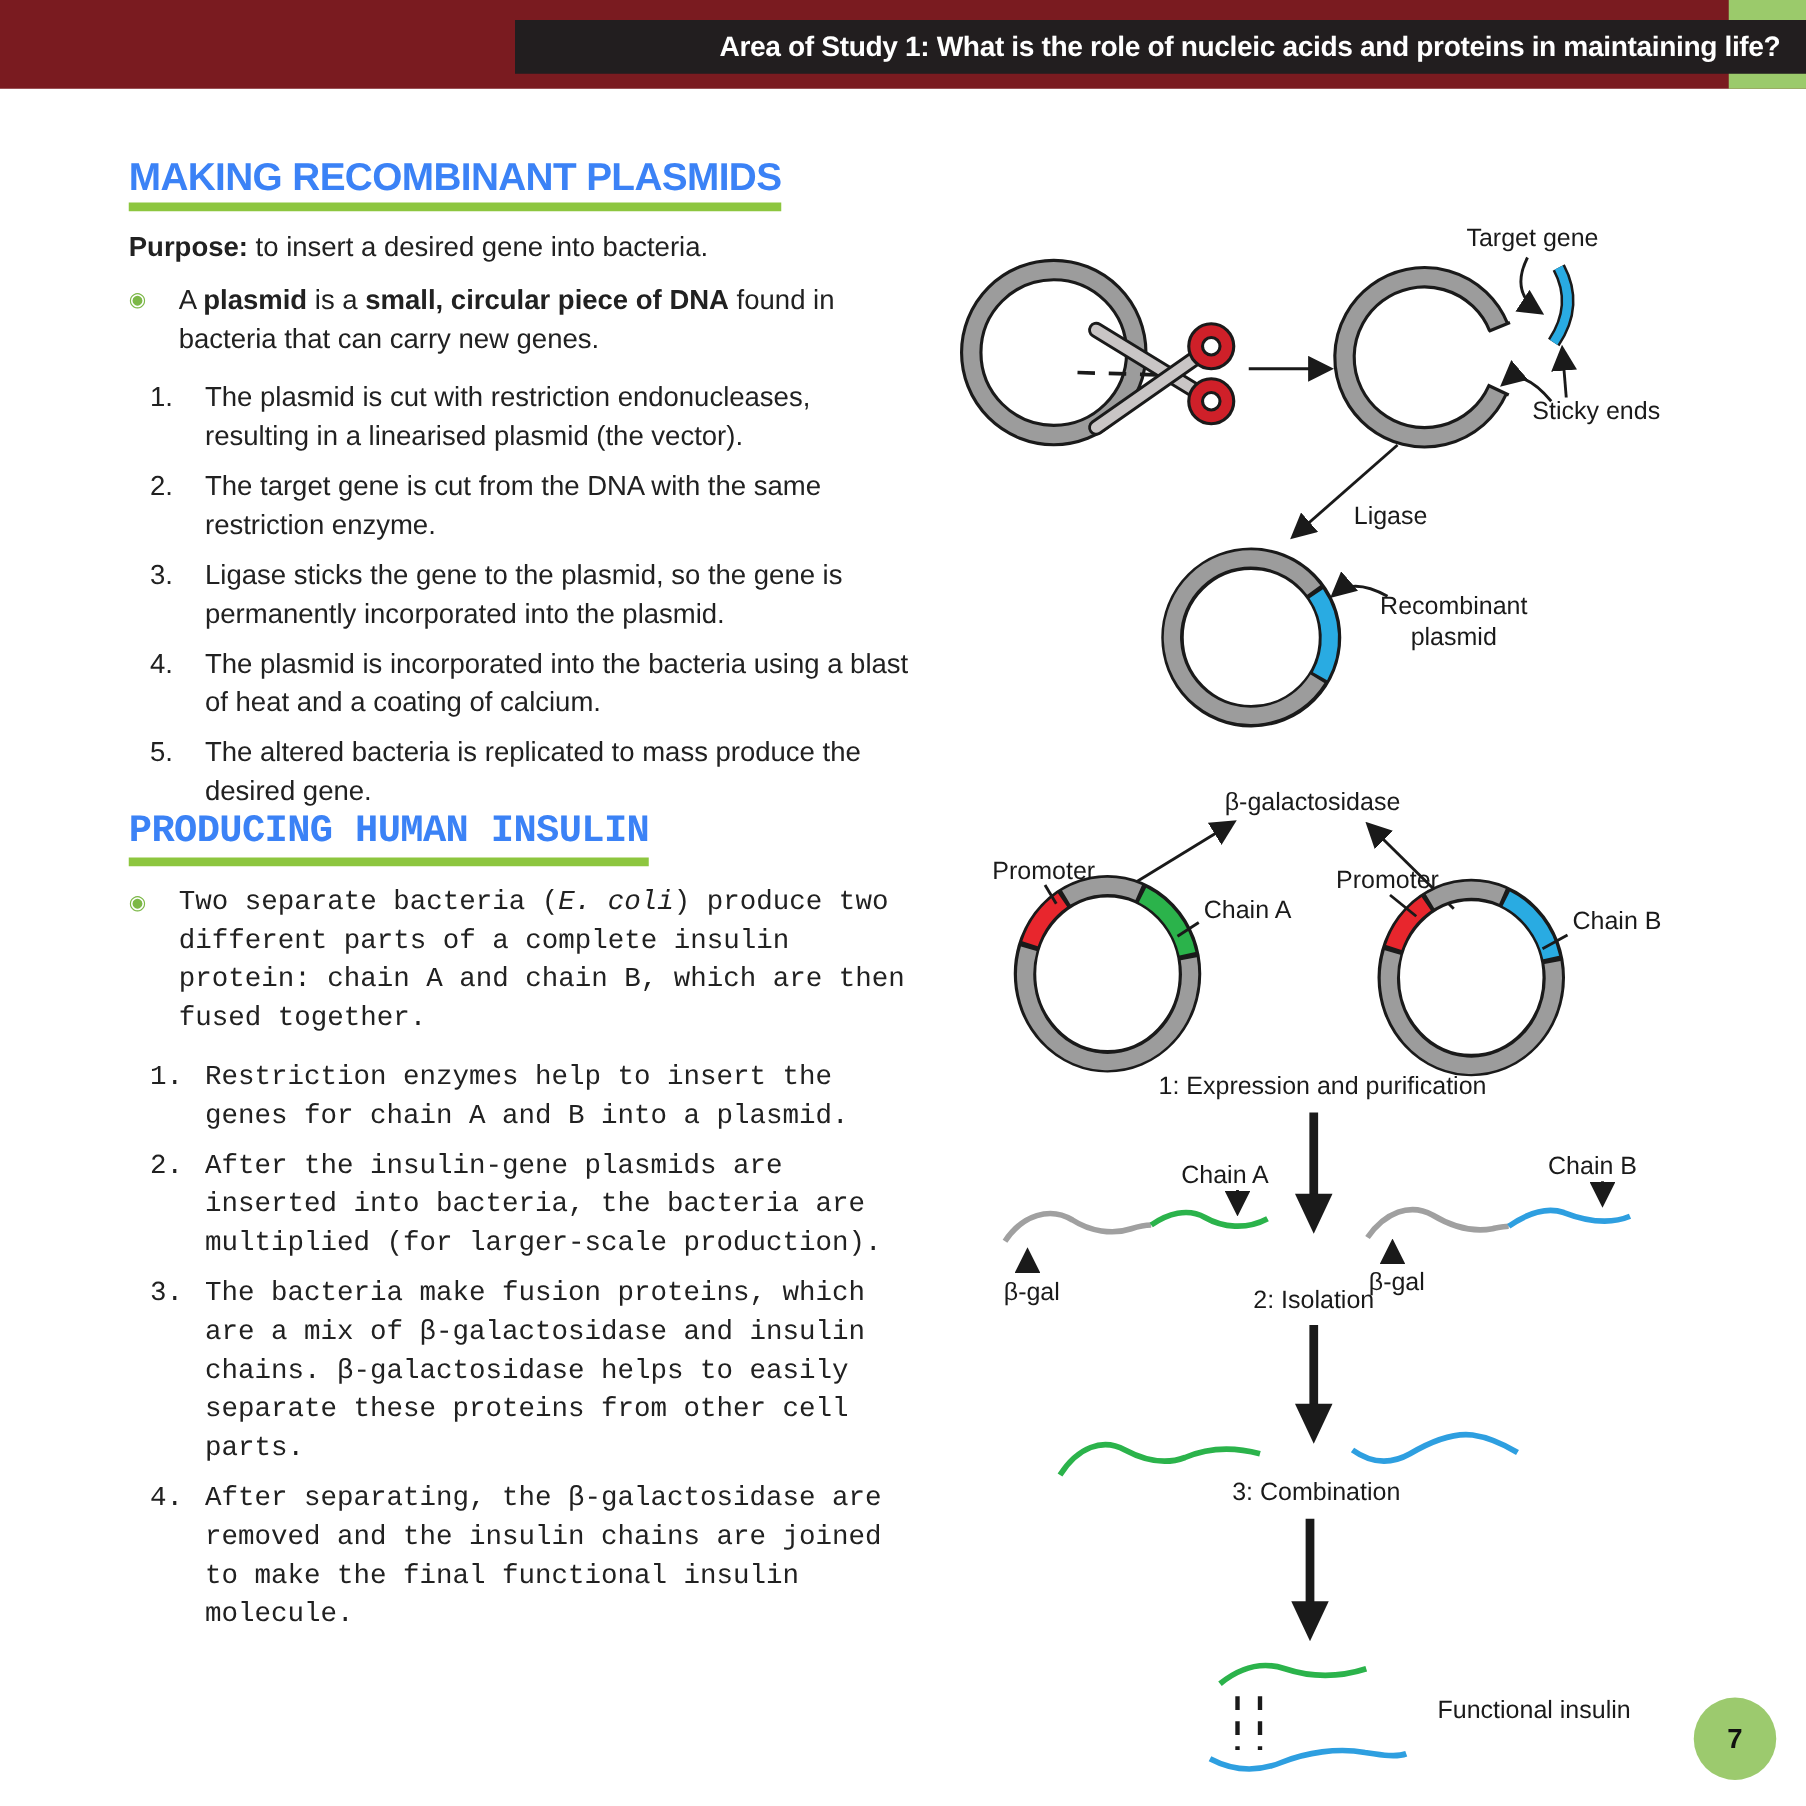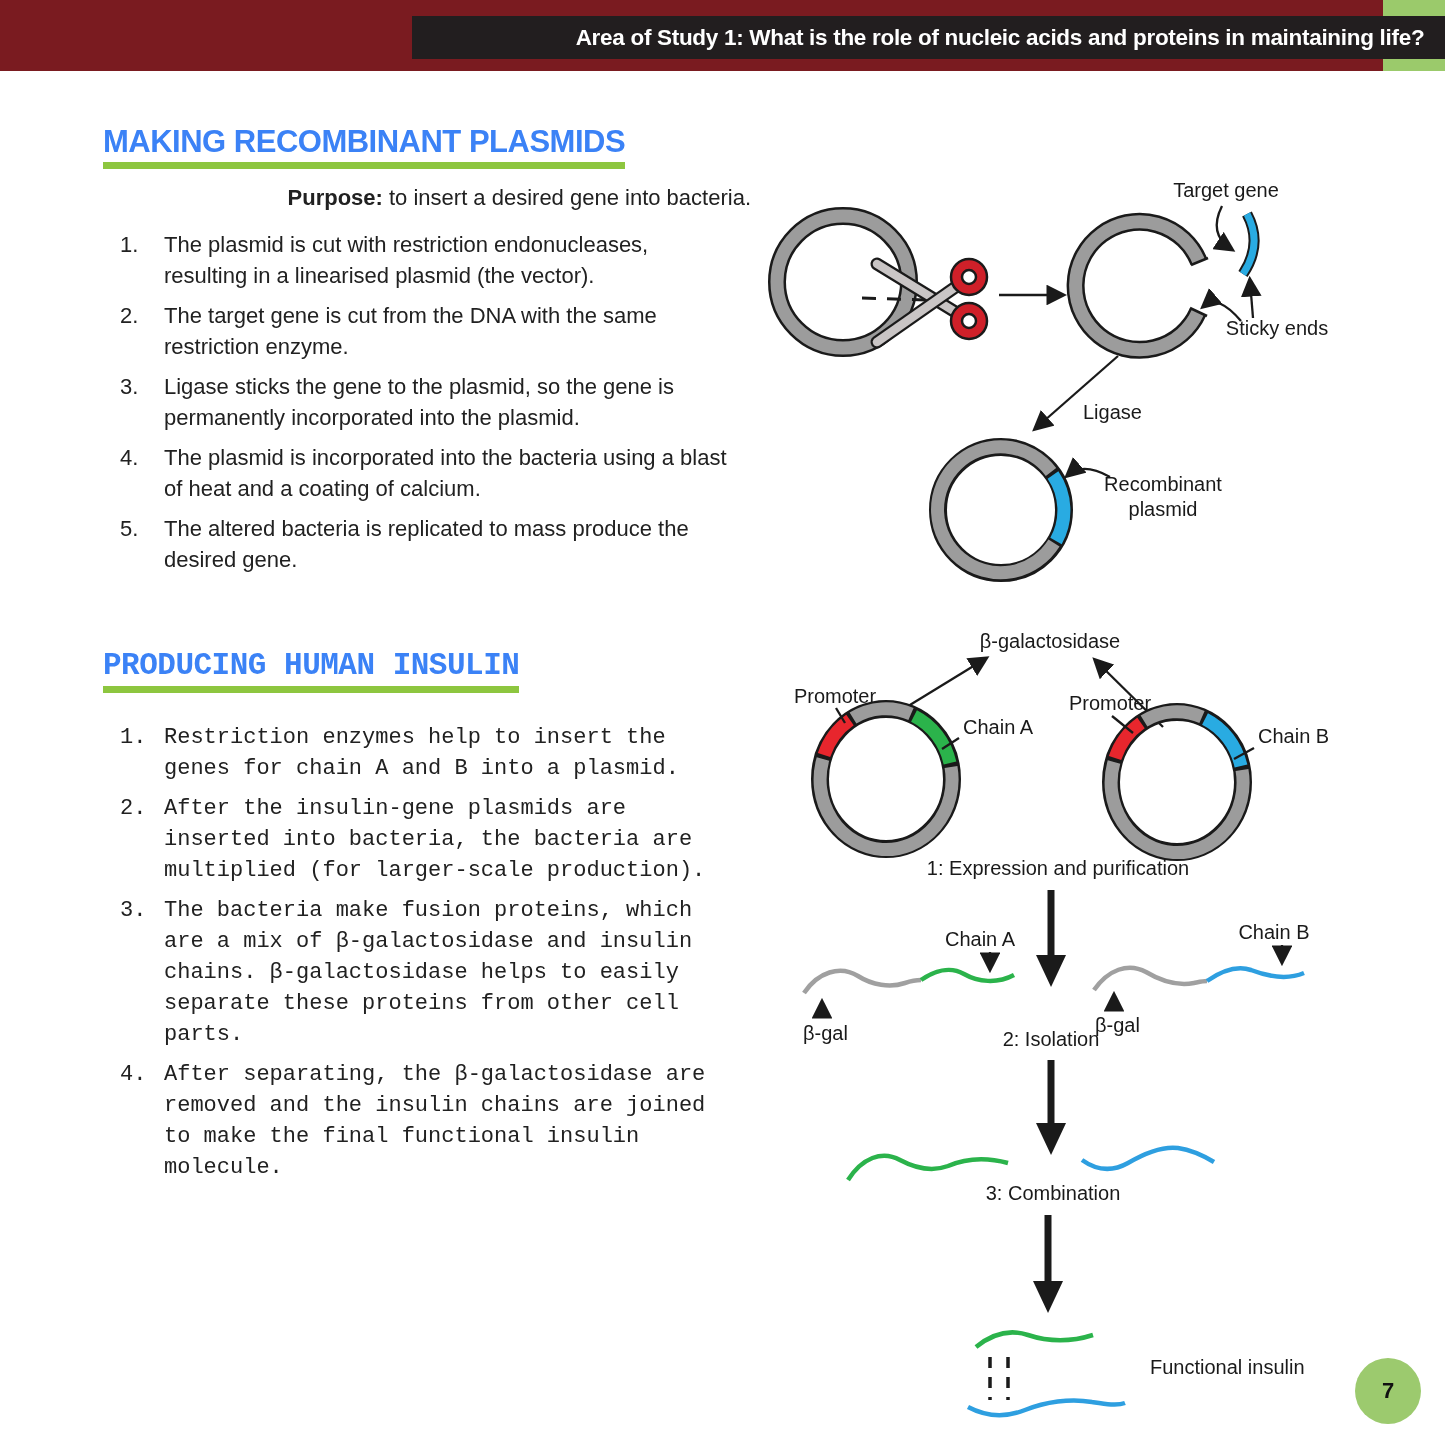--- a/index.html
+++ b/index.html
@@ -16,21 +16,21 @@
   }
   .banner-box span{color:#fff;font-weight:bold;font-size:22.5px;letter-spacing:-0.3px;white-space:nowrap;}
   
   .block{position:absolute;left:103px;width:648px;color:#212121;font-size:22px;line-height:31px;}
   .block1{top:124px;}
   .block2{top:648px;font-family:Liberation Mono, monospace;}
   h2.sec{
     font-size:31px;line-height:36px;color:#3b82f6;margin:0 0 13px 0;font-weight:bold;
     letter-spacing:-0.5px;display:inline-block;border-bottom:7px solid #8dc63f;padding-bottom:2px;
   }
-  p.purpose{margin:0 0 11px 0;text-align:right;}
+  p.purpose{margin:0 0 11px 0;}
   .b{font-weight:bold;}
   .i{font-style:italic;}
   .bullets{margin:0 0 14px 0;padding-right:14px;}
   .bullet-item{display:flex;}
   .bullet-mark{
     flex:0 0 40px;font-family:"DejaVu Sans",sans-serif;color:#7cb847;font-size:16px;line-height:31px;
   }
   .bullet-mark::before{content:"◉";}
   .bullet-text{flex:1;}
   ol.steps{list-style:none;margin:16px;padding:0;counter-reset:steps;}
@@ -53,31 +53,43 @@
 
 <div class="banner"></div>
 <div class="corner"></div>
 <div class="banner-box">
   <span>Area of Study 1: What is the role of nucleic acids and proteins in maintaining life?</span>
 </div>
 
 <div class="block block1">
   <h2 class="sec">MAKING RECOMBINANT PLASMIDS</h2>
   <p class="purpose"><span class="b">Purpose:</span><span> to insert a desired gene into bacteria.</span></p>
+  <div class="bullets">
+    <div class="bullet-item">
+      <span class="bullet-mark"></span>
+      <span class="bullet-text"><span>A </span><span class="b">plasmid</span><span> is a </span><span class="b">small, circular piece of DNA</span><span> found in bacteria that can carry new genes.</span></span>
+    </div>
+  </div>
   <ol class="steps">
     <li><span>The plasmid is cut with restriction endonucleases, resulting in a linearised plasmid (the vector).</span></li>
     <li><span>The target gene is cut from the DNA with the same restriction enzyme.</span></li>
     <li><span>Ligase sticks the gene to the plasmid, so the gene is permanently incorporated into the plasmid.</span></li>
     <li><span>The plasmid is incorporated into the bacteria using a blast of heat and a coating of calcium.</span></li>
     <li><span>The altered bacteria is replicated to mass produce the desired gene.</span></li>
   </ol>
 </div>
 
 <div class="block block2">
   <h2 class="sec">PRODUCING HUMAN INSULIN</h2>
+  <div class="bullets">
+    <div class="bullet-item">
+      <span class="bullet-mark"></span>
+      <span class="bullet-text"><span>Two separate bacteria (</span><span class="i">E. coli</span><span>) produce two different parts of a complete insulin protein: chain A and chain B, which are then fused together.</span></span>
+    </div>
+  </div>
   <ol class="steps">
     <li><span>Restriction enzymes help to insert the genes for chain A and B into a plasmid.</span></li>
     <li><span>After the insulin-gene plasmids are inserted into bacteria, the bacteria are multiplied (for larger-scale production).</span></li>
     <li><span>The bacteria make fusion proteins, which are a mix of β-galactosidase and insulin chains. β-galactosidase helps to easily separate these proteins from other cell parts.</span></li>
     <li><span>After separating, the β-galactosidase are removed and the insulin chains are joined to make the final functional insulin molecule.</span></li>
   </ol>
 </div>
 
 <svg class="diagram" width="1445" height="1445" viewBox="0 0 1445 1445">
   <defs>

